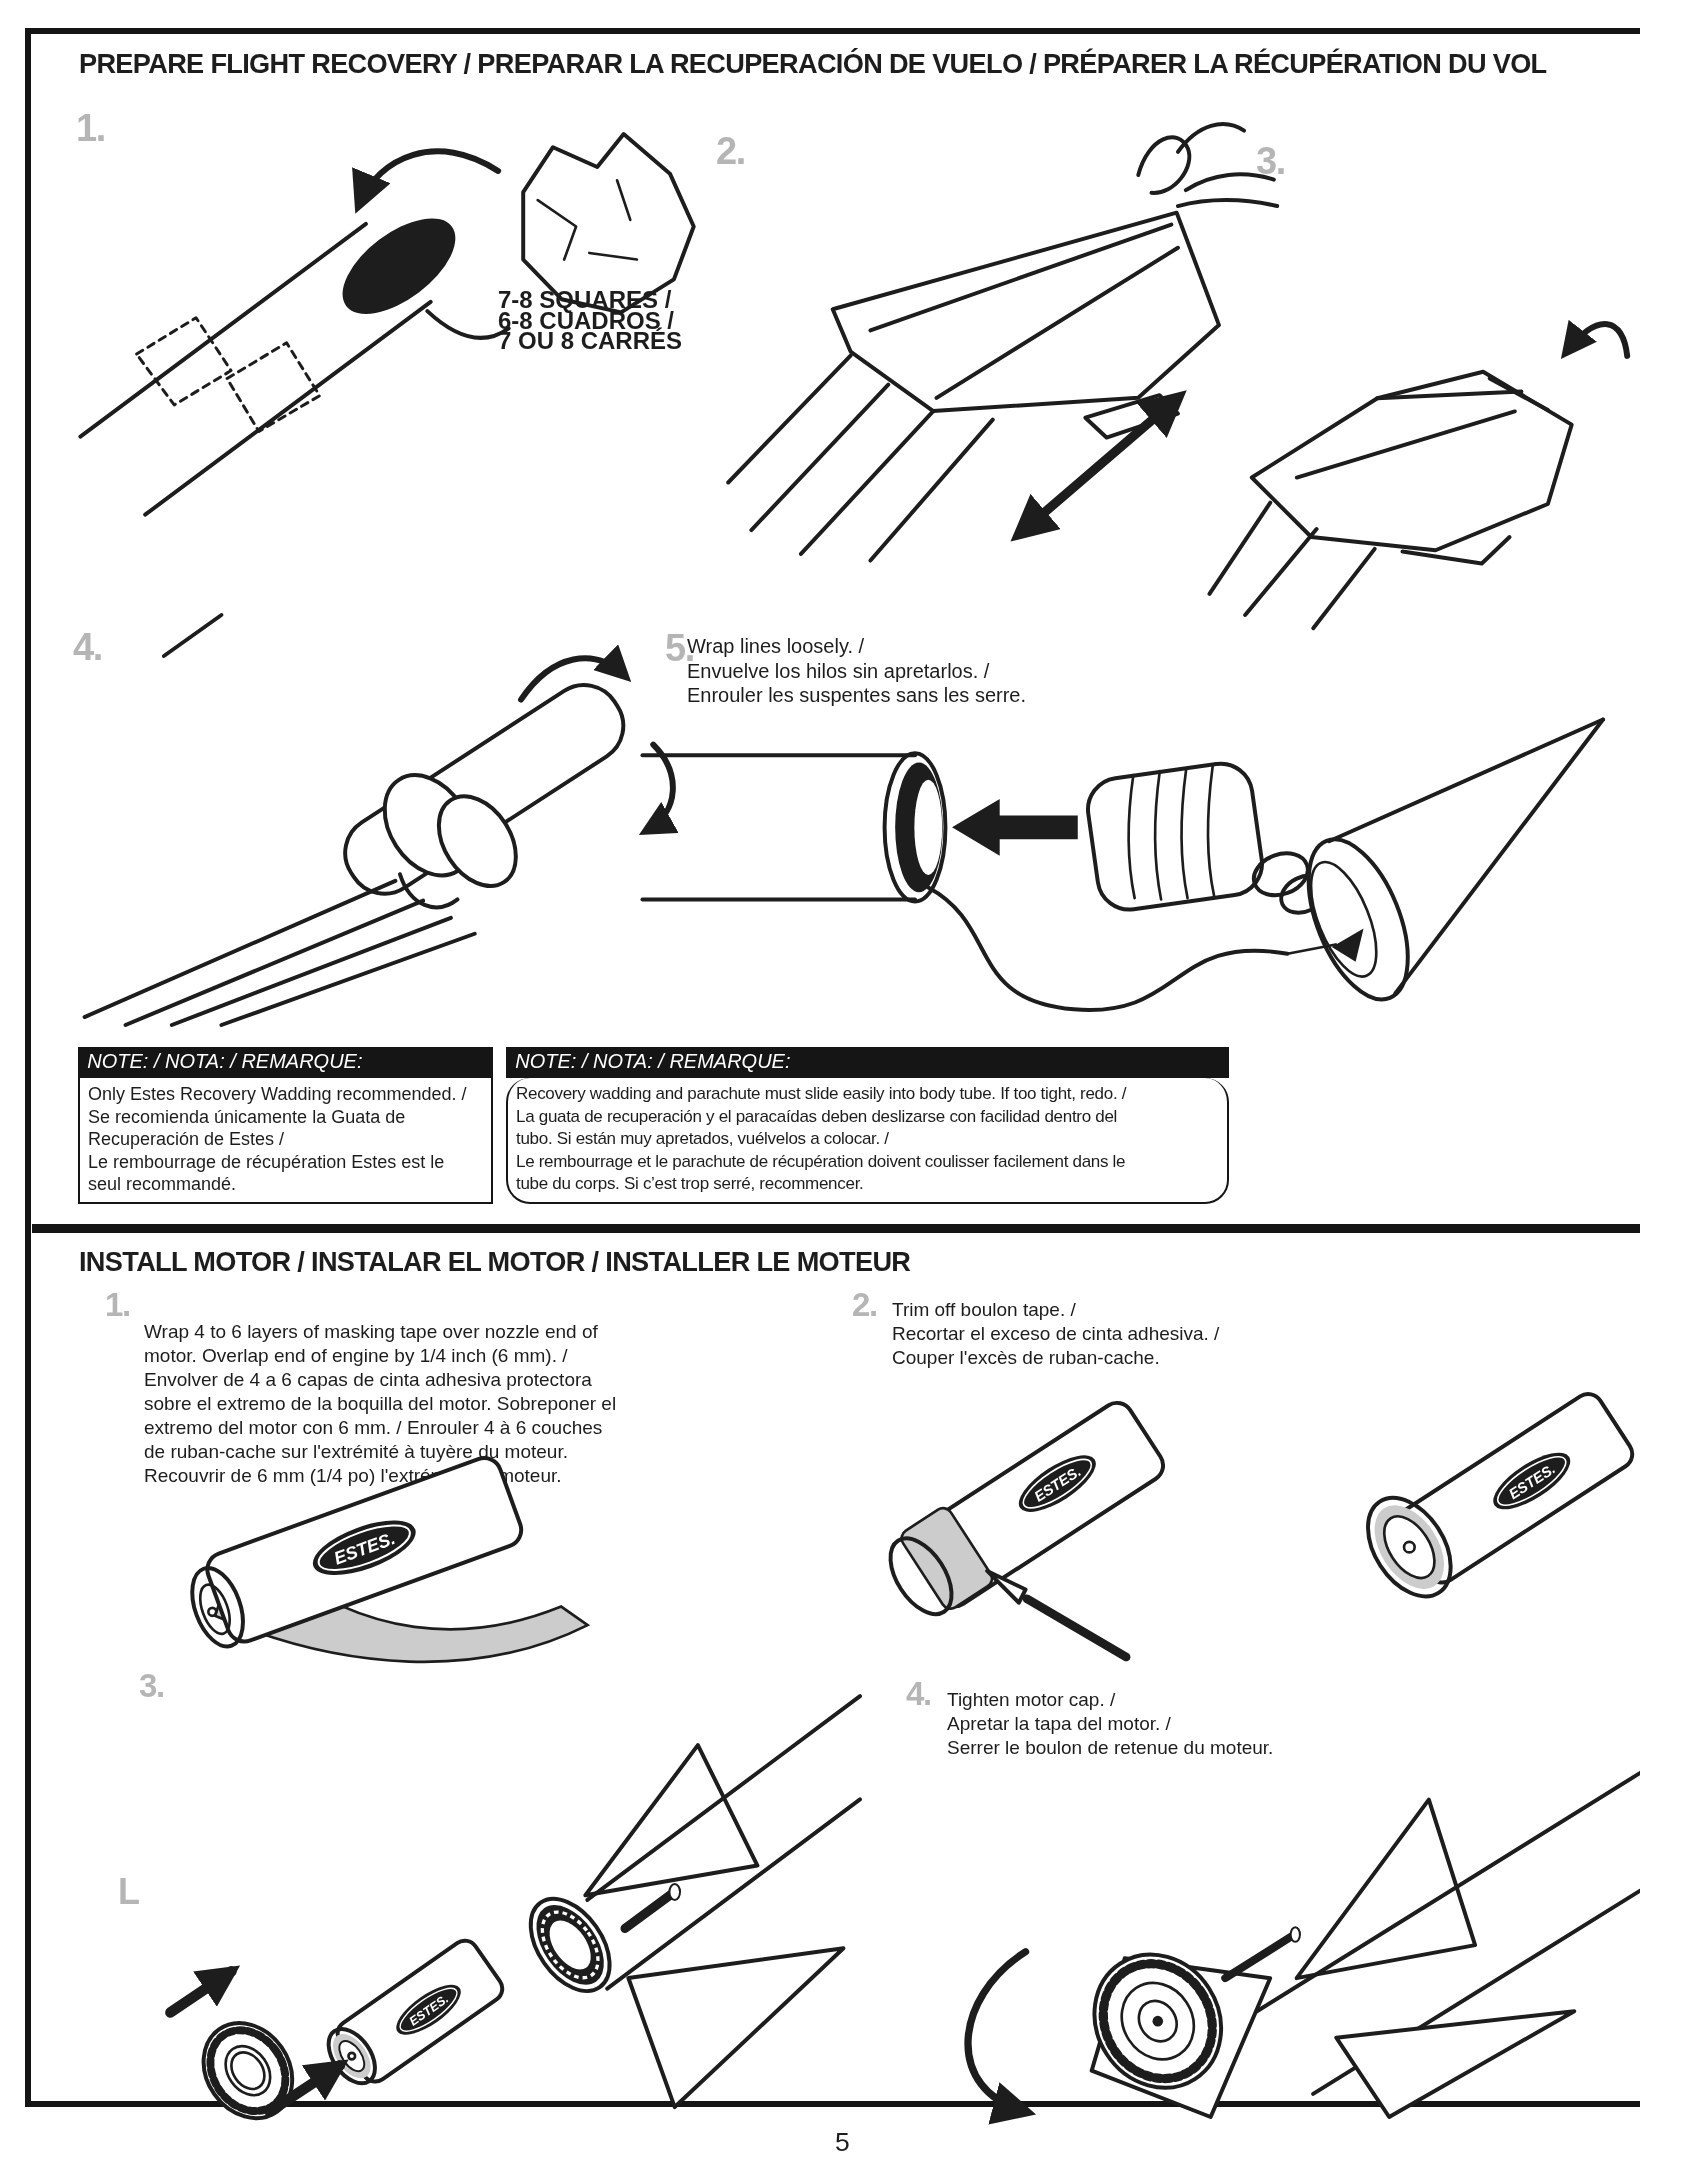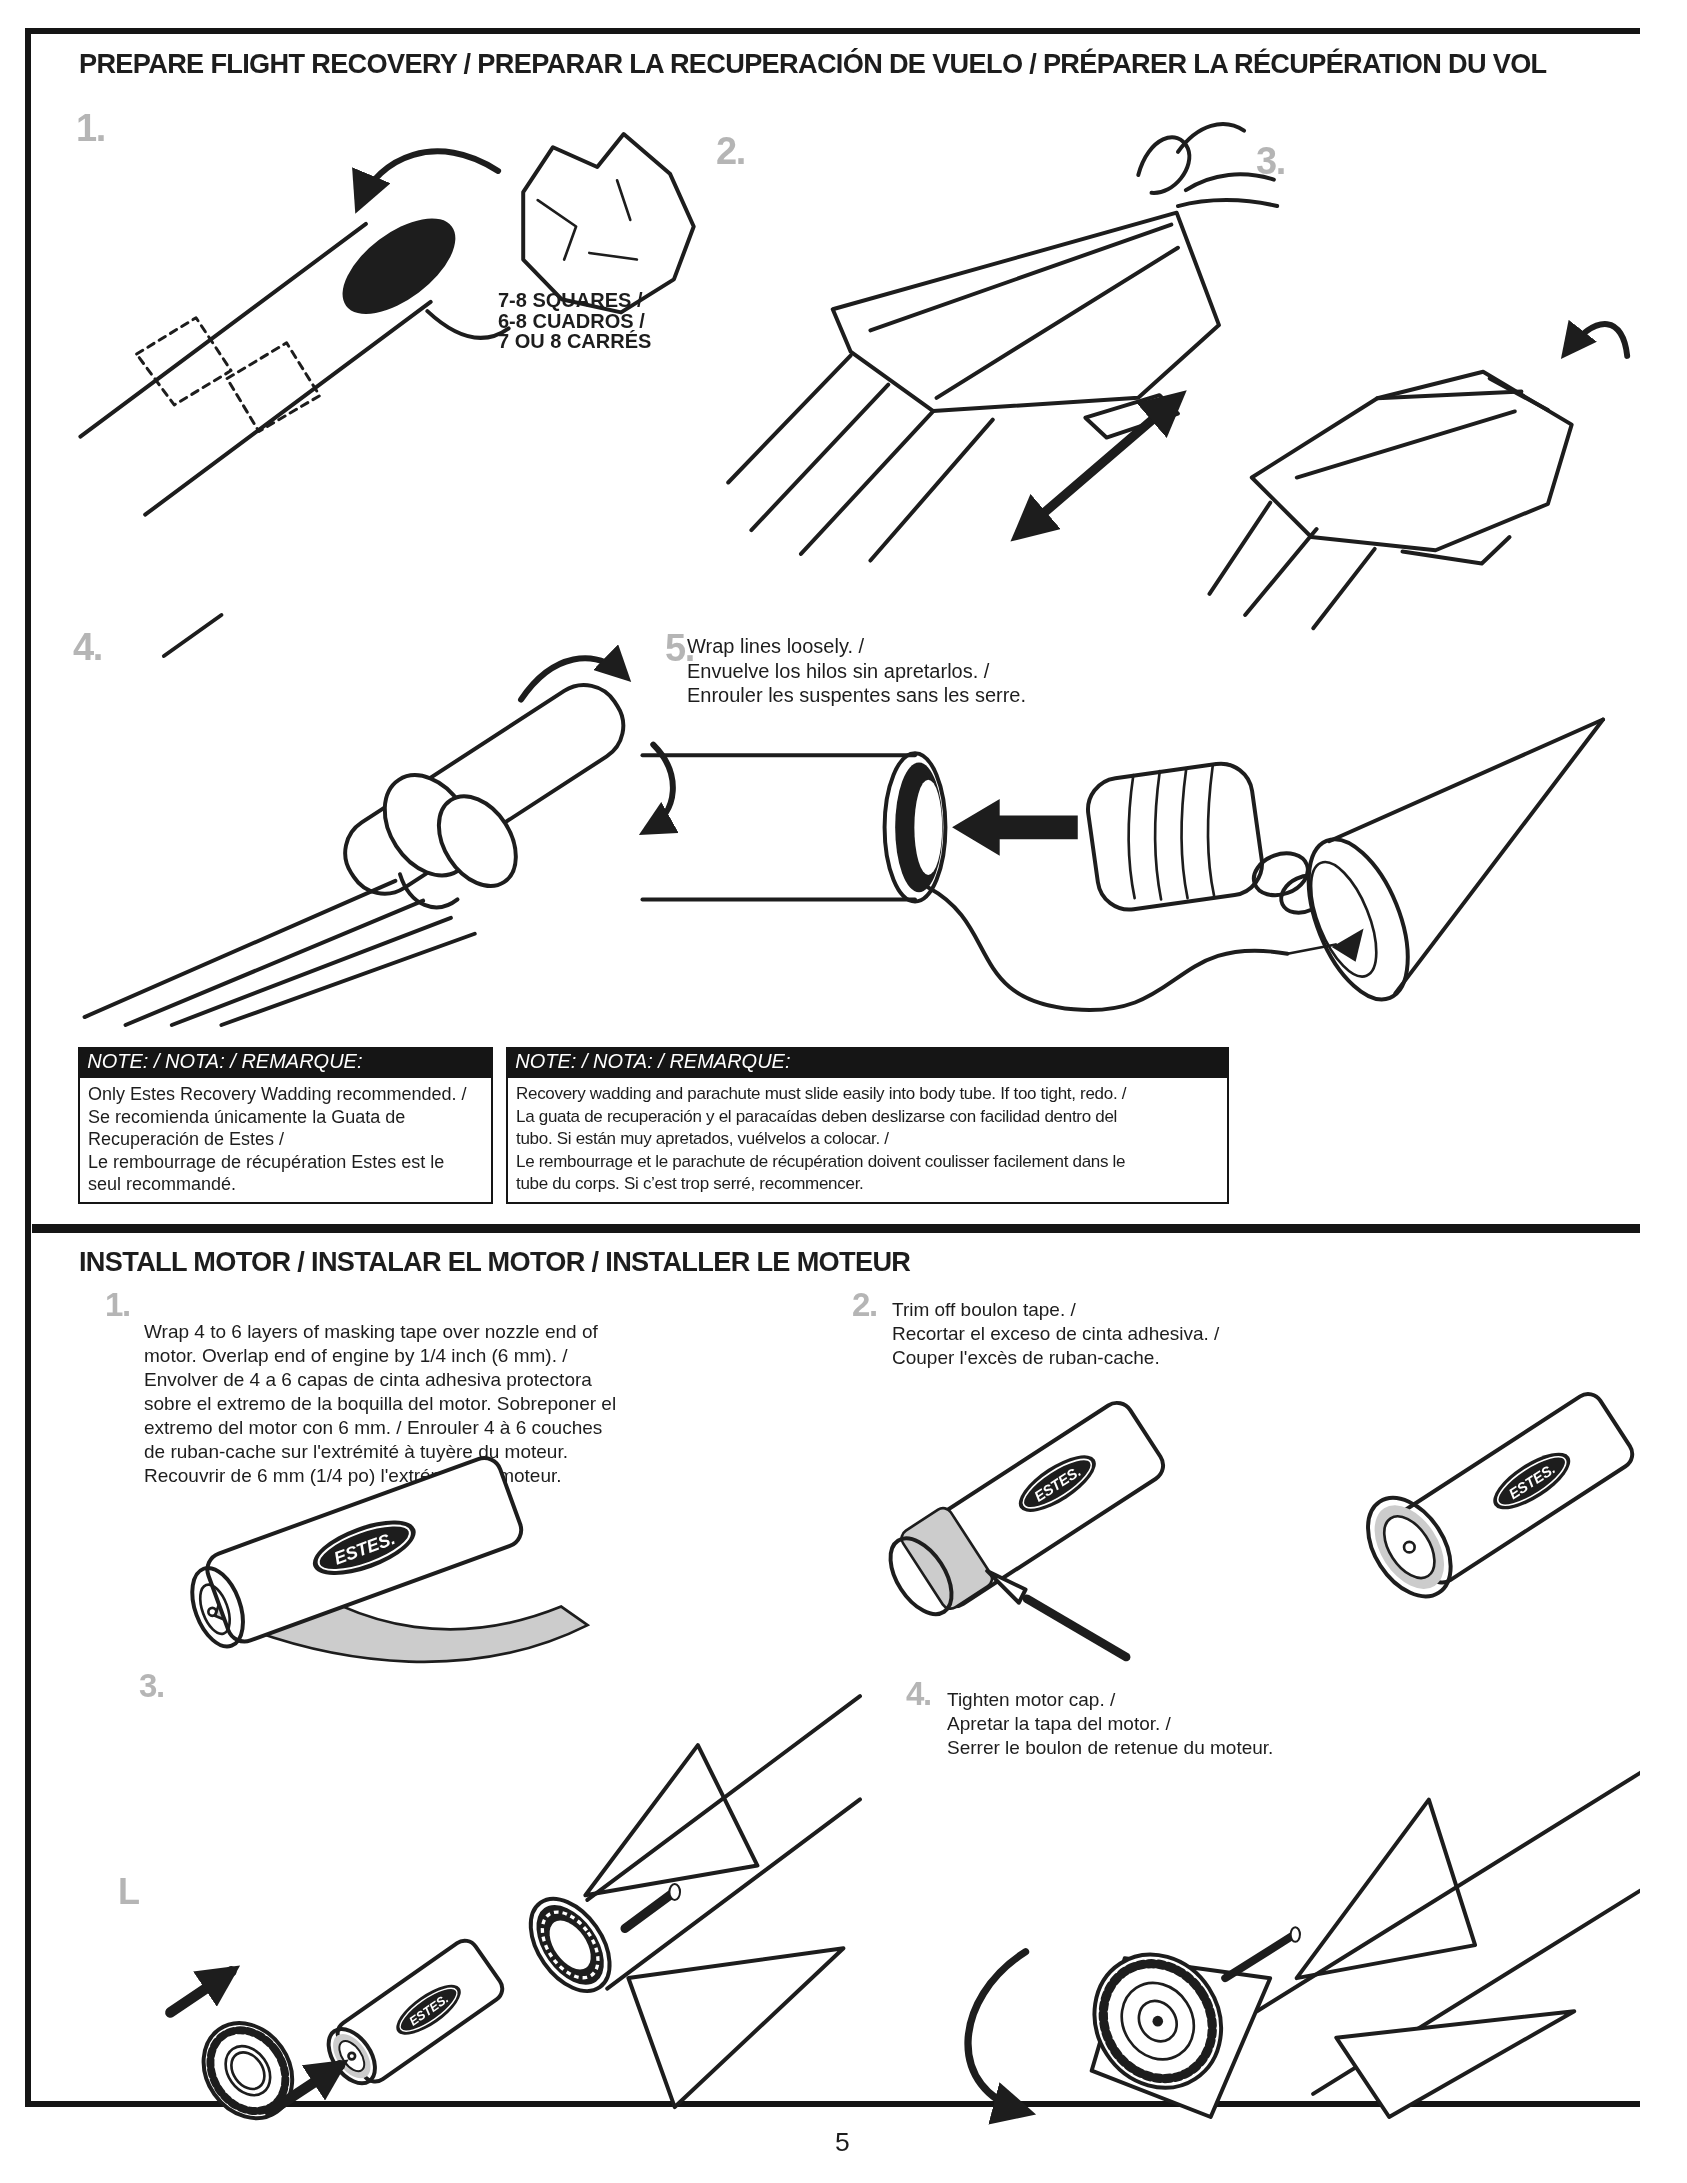--- a/index.html
+++ b/index.html
@@ -4,29 +4,29 @@
 <style>
   html,body{margin:0;padding:0;background:#fff;}
   .page{position:relative;width:1640px;height:2183px;background:#fff;
         font-family:"Liberation Sans",sans-serif;color:#1d1d1d;overflow:hidden;}
   .frame{position:absolute;left:25px;top:28px;width:1630px;height:2079px;
          border:6.6px solid #151515;box-sizing:border-box;}
   .sec-title{position:absolute;font-weight:700;font-size:28px;letter-spacing:-0.7px;
              white-space:nowrap;transform:scaleX(.97);transform-origin:left top;}
   .stepnum{position:absolute;font-weight:700;font-size:38px;color:#b5b5b5;
            letter-spacing:-1.3px;}
-  .cap{position:absolute;font-weight:700;font-size:20px;line-height:20.5px;white-space:nowrap;}
+  .cap{position:absolute;font-weight:700;font-size:24px;line-height:20.5px;white-space:nowrap;}
   .txt{position:absolute;font-size:20px;line-height:24.5px;white-space:nowrap;}
   .txt.sm{font-size:19px;line-height:24px;}
   .note{position:absolute;box-sizing:border-box;}
   .note .hdr{background:#151515;color:#fff;font-weight:400;font-style:italic;
              font-size:20px;padding:3.3px 9.3px 4.6px 9.3px;}
   .note .bdy{border:2.6px solid #151515;border-top:none;background:#fff;
              padding:5.3px 8px 6.6px 8px;font-size:18px;line-height:22.5px;}
-  .note.wide .bdy{font-size:17px;letter-spacing:-0.3px;line-height:22.5px;}
+  .note.wide .bdy{font-size:17px;letter-spacing:-0.3px;line-height:22.5px;border-radius:24px;}
   .divider{position:absolute;background:#151515;}
   .pageno{position:absolute;font-size:26.5px;}
   .biglabel{position:absolute;font-weight:700;font-size:36px;color:#b5b5b5;}
   svg{position:absolute;overflow:visible;}
   .ln{stroke:#1d1d1d;stroke-width:6;fill:none;stroke-linecap:round;stroke-linejoin:round;}
   .thin{stroke-width:4;}
   .fw{fill:#fff;}
   .ink{fill:#1d1d1d;stroke:none;}
   .tape{fill:#cccccc;}
   .dash{stroke-dasharray:11 9;stroke-width:4.5;}

